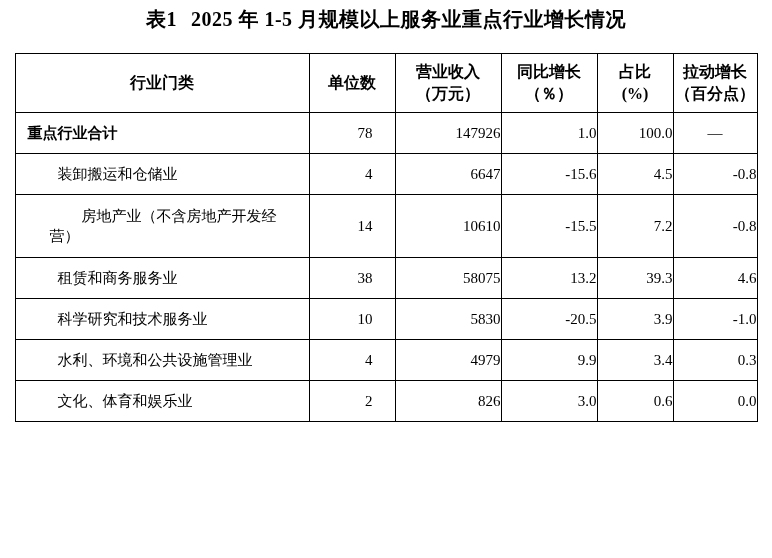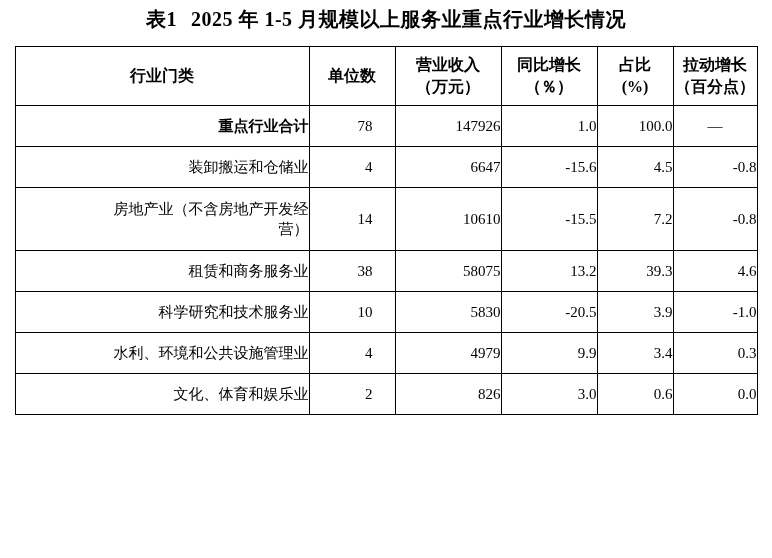--- a/index.html
+++ b/index.html
@@ -28,57 +28,57 @@
     padding-top: 6px;
     padding-bottom: 12px;
     font-family: "Liberation Serif", "DejaVu Serif", serif;
   }
   .title .tnum {
     margin-right: 14px;
   }
   table.data {
     border-collapse: collapse;
     width: 742px;
-    margin: 1px auto;
+    margin: 8px auto;
     table-layout: fixed;
   }
   table.data th,
   table.data td {
     border: 1px solid #000000;
     font-size: 15px;
     font-family: "Liberation Serif", "DejaVu Serif", serif;
     padding: 0;
   }
   table.data thead th {
     font-weight: bold;
     text-align: center;
     height: 58px;
     line-height: 1.35;
     font-size: 16px;
   }
   table.data thead th .l2 {
     display: block;
   }
   td.name {
-    text-align: right;
+    text-align: left;
     height: 40px;
     padding-left: 12px;
     padding-right: 6px;
     line-height: 1.35;
   }
   td.name.total {
     font-weight: bold;
     padding-left: 12px;
   }
   td.name.indent {
     padding-left: 42px;
   }
   td.name.wrap {
     height: 62px;
-    padding-left: 30px;
+    padding-left: 66px;
     text-indent: 0;
   }
   td.name.wrap .l1 { display: block; }
   td.name.wrap .l2 { display: block; margin-left: -32px; }
   td.num {
     text-align: right;
     padding-right: 18px;
   }
   td.num.unitcnt {
     padding-right: 22px;

